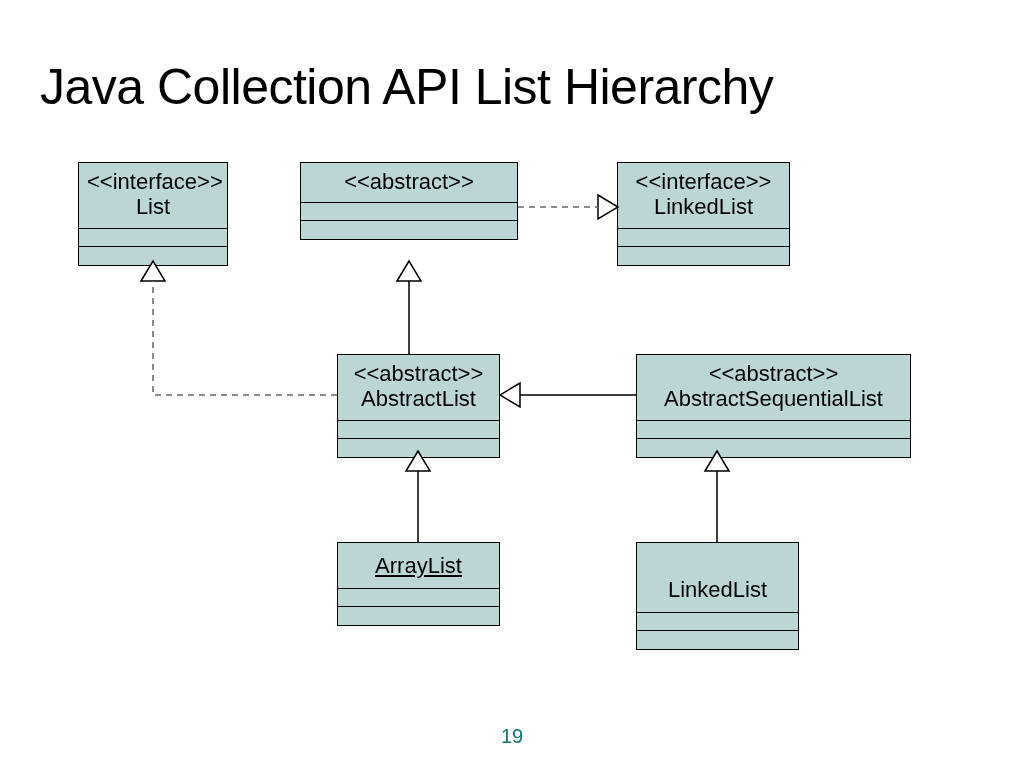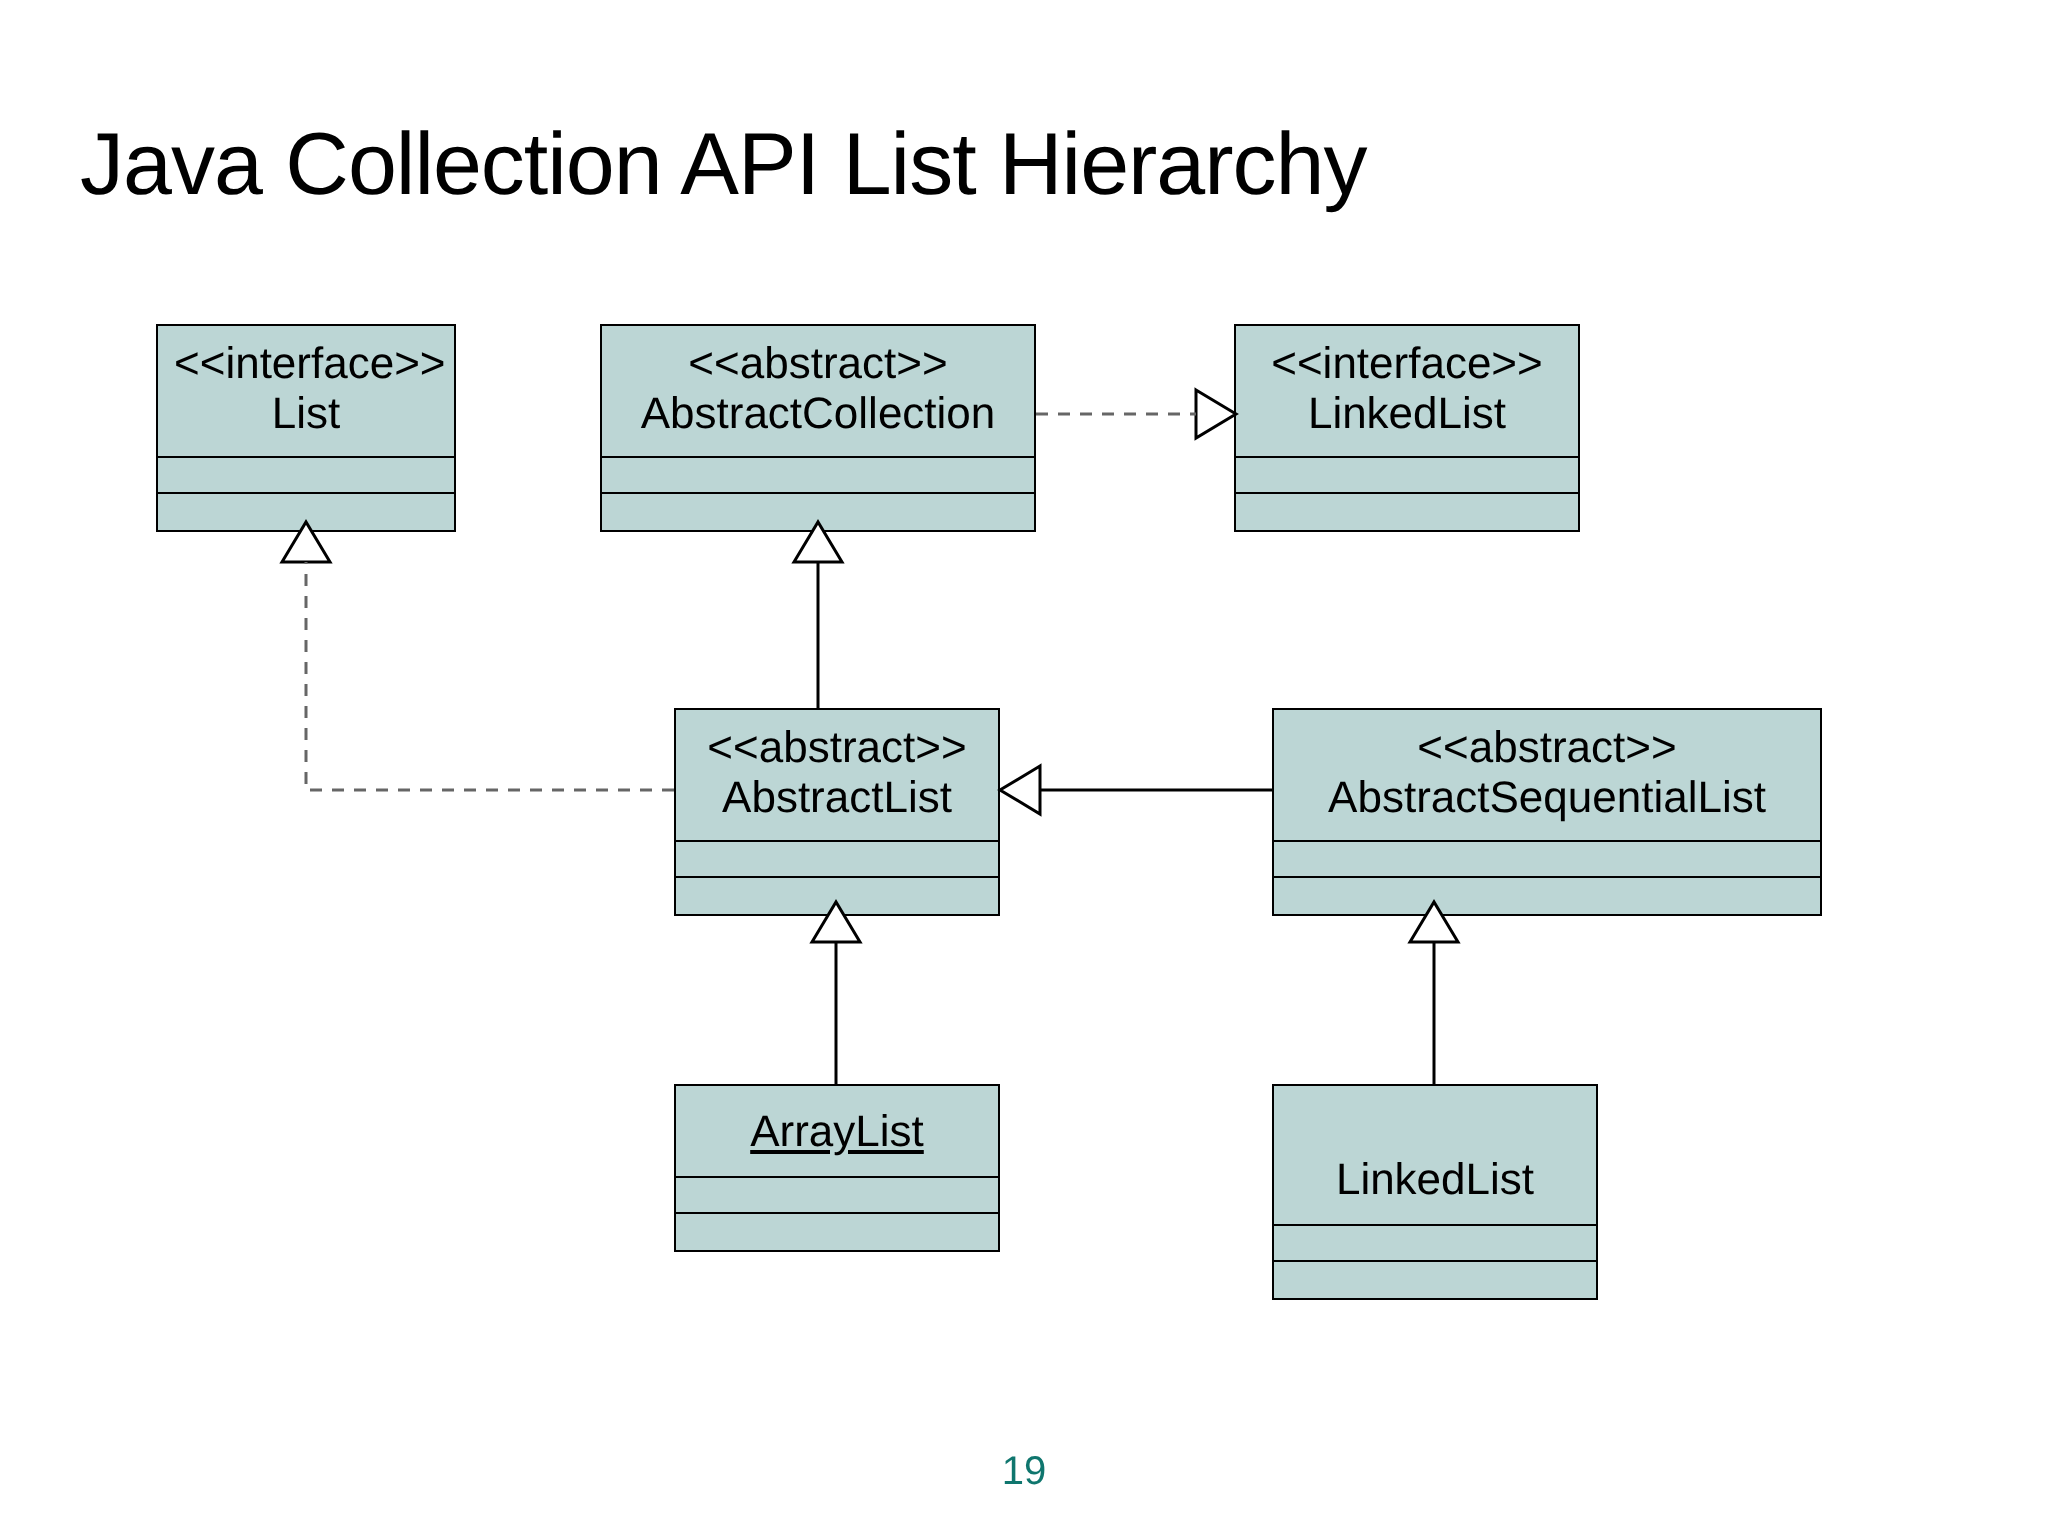--- a/index.html
+++ b/index.html
@@ -9,21 +9,21 @@
     height: 768px;
     background: #ffffff;
     font-family: Arial, Helvetica, sans-serif;
     position: relative;
     overflow: hidden;
   }
   .title {
     position: absolute;
     top: 58px;
     left: 40px;
-    font-size: 44px;
+    font-size: 50px;
     font-weight: normal;
     color: #000;
     letter-spacing: -0.5px;
   }
   .canvas {
     position: absolute;
     top: 0; left: 0;
     width: 1024px;
     height: 680px;
   }
@@ -75,21 +75,20 @@
       <span>&lt;&lt;interface&gt;&gt;</span><br>
       <span>List</span>
     </div>
     <div class="uml-attrs"></div>
     <div class="uml-ops"></div>
   </div>
 
   <div class="uml-box" style="left:300px; top:162px; width:218px;">
     <div class="uml-header">
       <span>&lt;&lt;abstract&gt;&gt;</span><br>
-      <span>AbstractCollection</span>
     </div>
     <div class="uml-attrs"></div>
     <div class="uml-ops"></div>
   </div>
 
   <div class="uml-box" style="left:617px; top:162px; width:173px;">
     <div class="uml-header">
       <span>&lt;&lt;interface&gt;&gt;</span><br>
       <span>LinkedList</span>
     </div>

